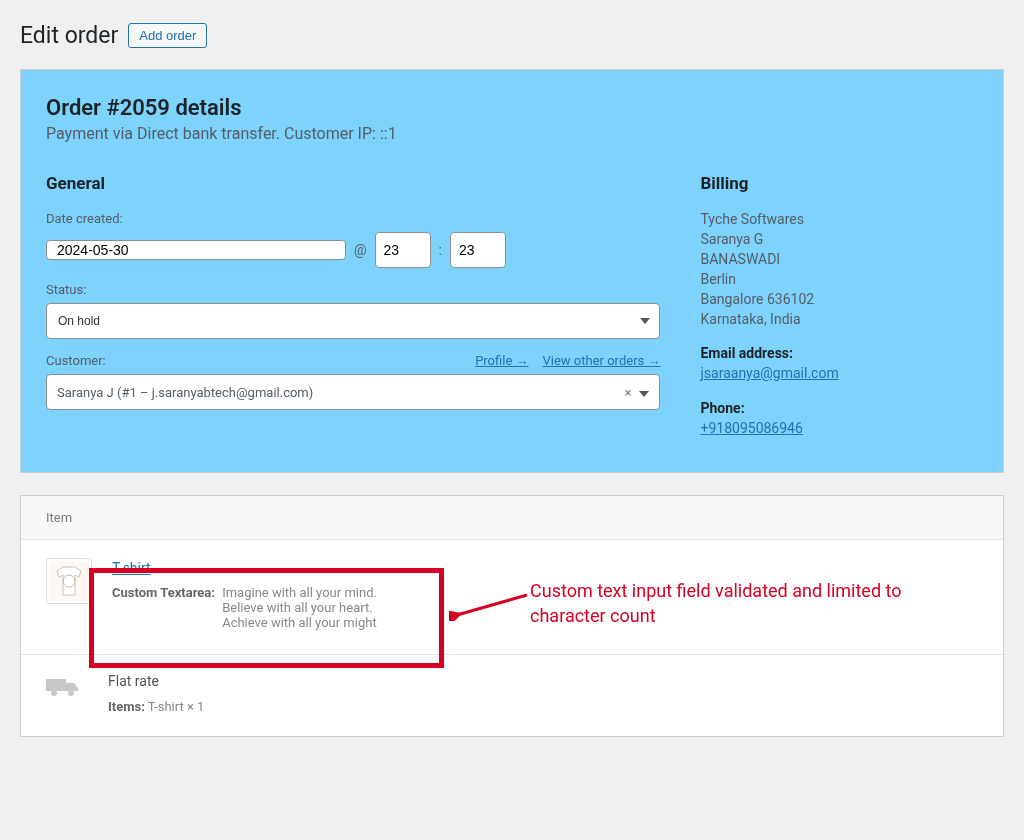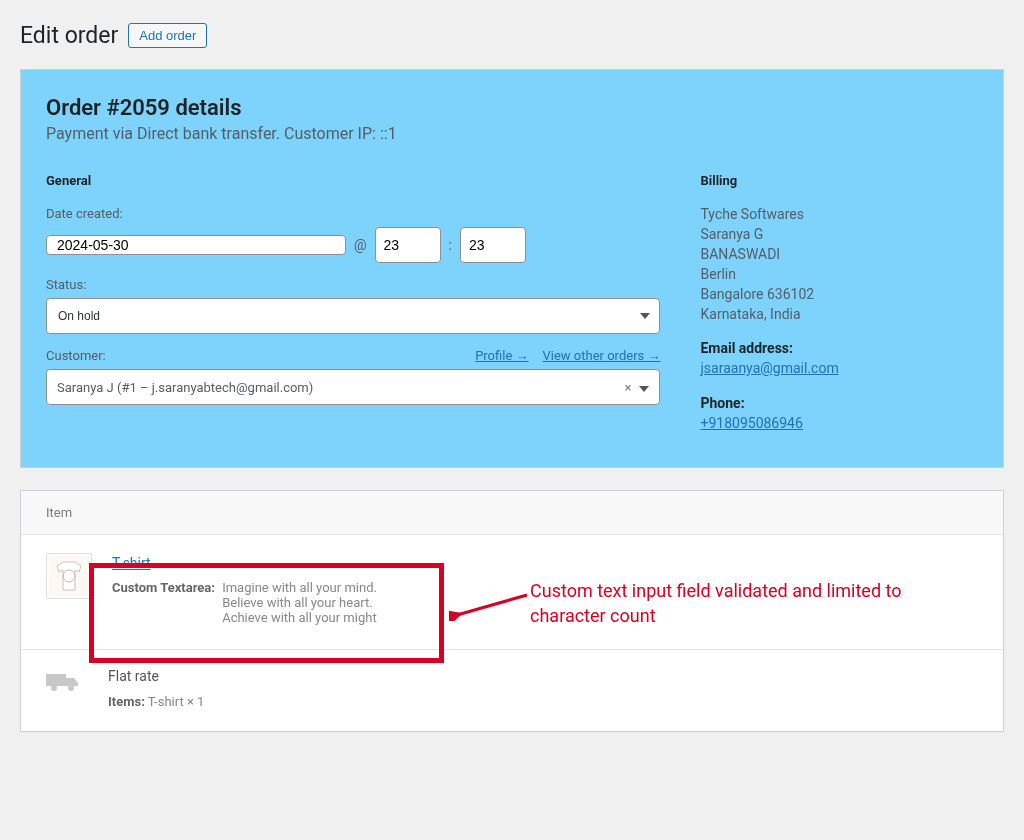--- a/index.html
+++ b/index.html
@@ -10,27 +10,27 @@
     .add-order-btn { border: 1px solid #2271b1; color: #2271b1; background: #f6f7f7; padding: 4px 10px; border-radius: 3px; font-size: 13px; cursor: pointer; }
 
     .panel { background: #7dd3fc; border: 1px solid #ccd0d4; padding: 25px 25px 35px 25px; }
     .panel h2.title { font-size: 22px; font-weight: 600; margin-bottom: 4px; }
     .panel p.sub { font-size: 16px; color: #555d66; margin-bottom: 30px; }
 
     .two-col { display: flex; gap: 40px; }
     .col-general { flex: 1 1 620px; max-width: 620px; }
     .col-billing { flex: 1 1 280px; }
 
-    .section-heading { font-size: 13px; font-weight: 700; margin-bottom: 18px; }
+    .section-heading { font-size: 17px; font-weight: 700; margin-bottom: 18px; }
 
     .label { font-size: 13px; color: #555d66; margin-bottom: 6px; display: block; }
 
     .date-row { display: flex; align-items: center; gap: 8px; margin-bottom: 14px; }
     .date-input { width: 300px; height: 20px; padding: 0 10px; border: 1px solid #8c8f94; border-radius: 4px; font-size: 14px; }
-    .time-input { width: 66px; height: 36px; padding: 0 8px; border: 1px solid #8c8f94; border-radius: 4px; font-size: 14px; text-align: left; }
+    .time-input { width: 56px; height: 36px; padding: 0 8px; border: 1px solid #8c8f94; border-radius: 4px; font-size: 14px; text-align: left; }
     .at, .colon { color: #555d66; font-size: 14px; }
 
     .select { width: 100%; height: 36px; padding: 0 11px; border: 1px solid #8c8f94; border-radius: 4px; font-size: 12px; color: #2c3338; -webkit-appearance: none; appearance: none; background: #fff; }
     .select-wrap { position: relative; margin-bottom: 14px; }
     .select-wrap::after { content: ""; position: absolute; right: 10px; top: 15px; width: 0; height: 0; border-left: 5px solid transparent; border-right: 5px solid transparent; border-top: 6px solid #555; pointer-events: none; }
 
     .cust-select { width: 100%; height: 36px; padding: 0 10px; border: 1px solid #8c8f94; border-radius: 4px; font-size: 13px; color: #555d66; display: flex; align-items: center; justify-content: space-between; gap: 8px; background: #fff; }
     .cust-select .right { display: inline-flex; align-items: center; gap: 8px; color: #787c82; }
     .cust-select .right .x { cursor: pointer; }
 

